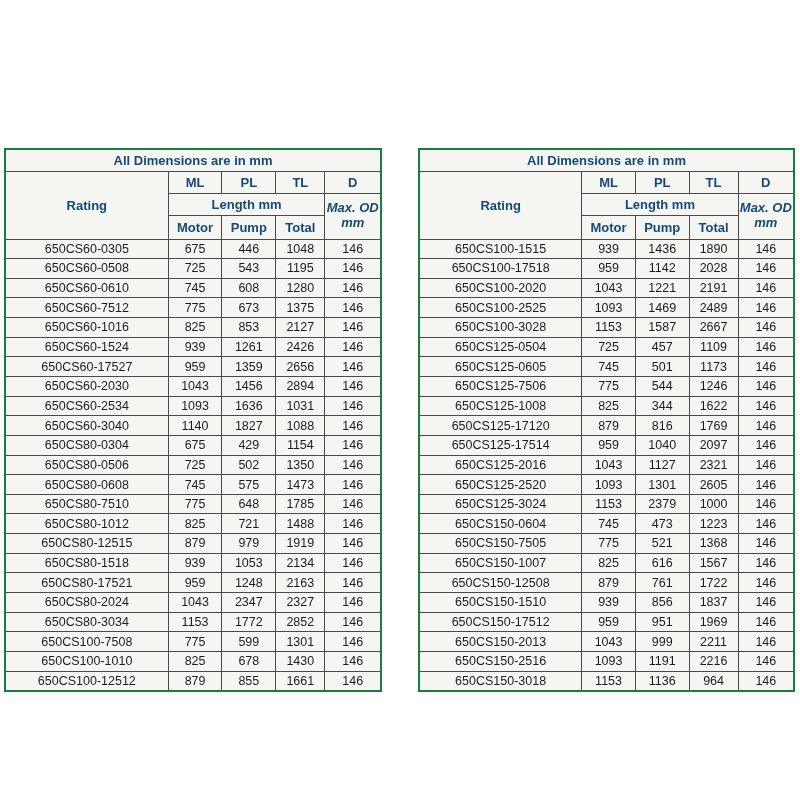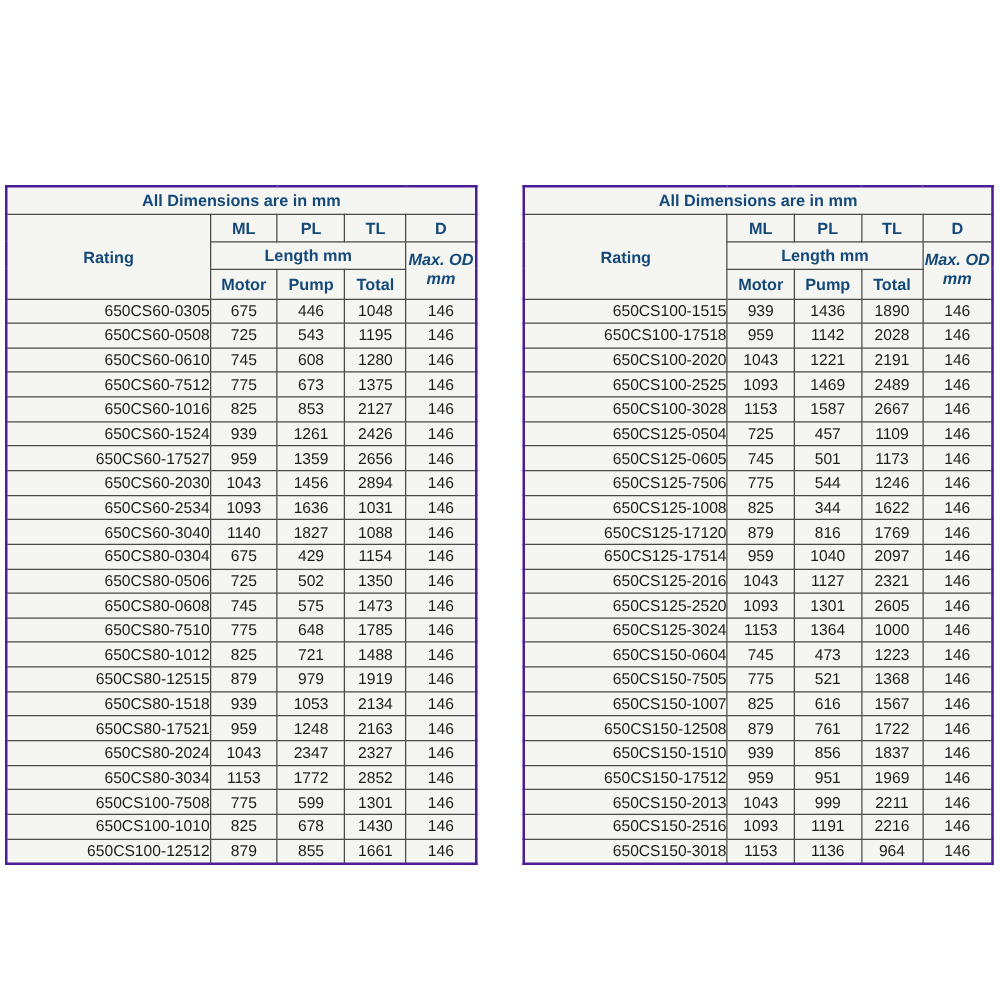--- a/index.html
+++ b/index.html
@@ -20,21 +20,21 @@
     top: 148px;
   }
   .table-wrap.left  { left: 4px;   width: 378px; }
   .table-wrap.right { left: 418px; width: 377px; }
 
   table.spec {
     width: 100%;
     border-collapse: collapse;
     table-layout: fixed;
     background: #f5f5f2;
-    border: 2px solid #4c1d95;
+    border: 2px solid #15803d;
   }
   table.spec th, table.spec td {
     border: 1px solid #4a4a4a;
     padding: 0;
     overflow: hidden;
     white-space: nowrap;
   }
   
   table.spec thead th {
     color: #14497a;
@@ -50,21 +50,21 @@
   th.maxod span { display: block; line-height: 1.15; font-style: italic; }
 
   
   table.spec tbody tr { height: 19.65px; }
   table.spec tbody td {
     color: #1c1c1c;
     font-size: 12.5px;
     vertical-align: middle;
   }
   td.rating {
-    text-align: right;
+    text-align: center;
     padding-left: 20px;
   }
   td.num { text-align: center; }
 </style>
 </head>
 <body>
 
 <div class="page">
 
   <div class="table-wrap left">
@@ -387,21 +387,21 @@
           <tr>
             <td class="rating">650CS125-2520</td>
             <td class="num">1093</td>
             <td class="num">1301</td>
             <td class="num">2605</td>
             <td class="num">146</td>
           </tr>
           <tr>
             <td class="rating">650CS125-3024</td>
             <td class="num">1153</td>
-            <td class="num">1364</td>
+            <td class="num">2379</td>
             <td class="num">1000</td>
             <td class="num">146</td>
           </tr>
           <tr>
             <td class="rating">650CS150-0604</td>
             <td class="num">745</td>
             <td class="num">473</td>
             <td class="num">1223</td>
             <td class="num">146</td>
           </tr>

